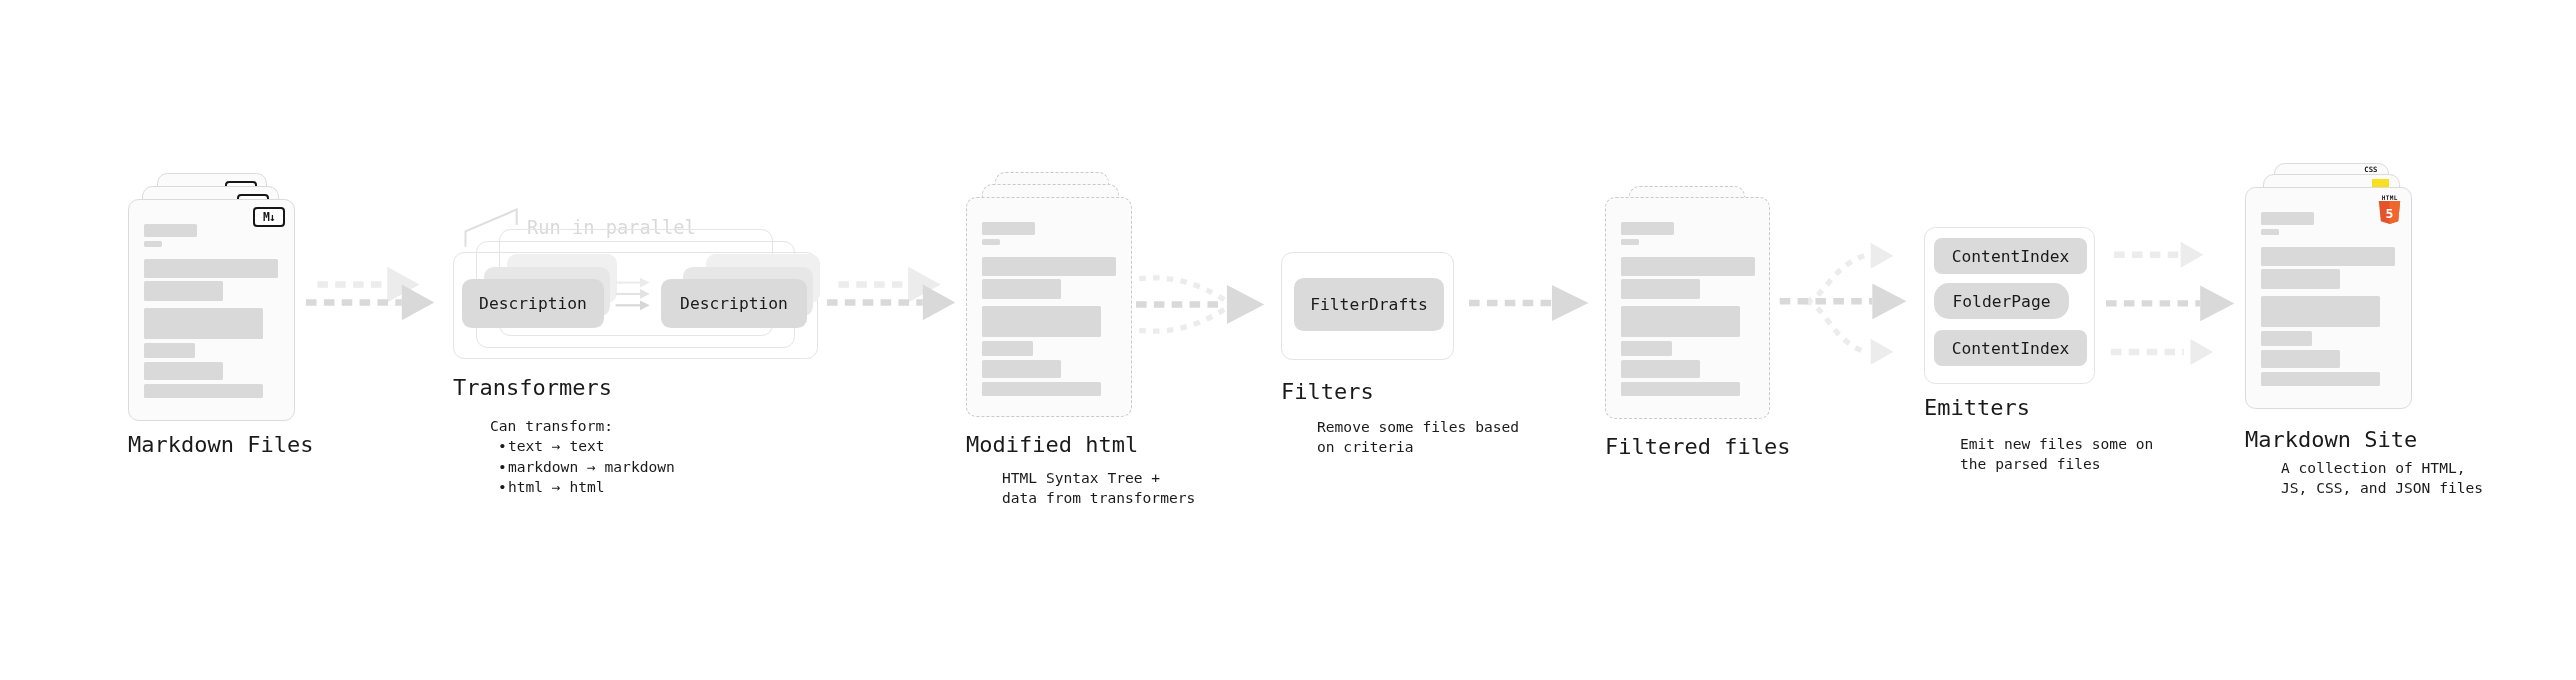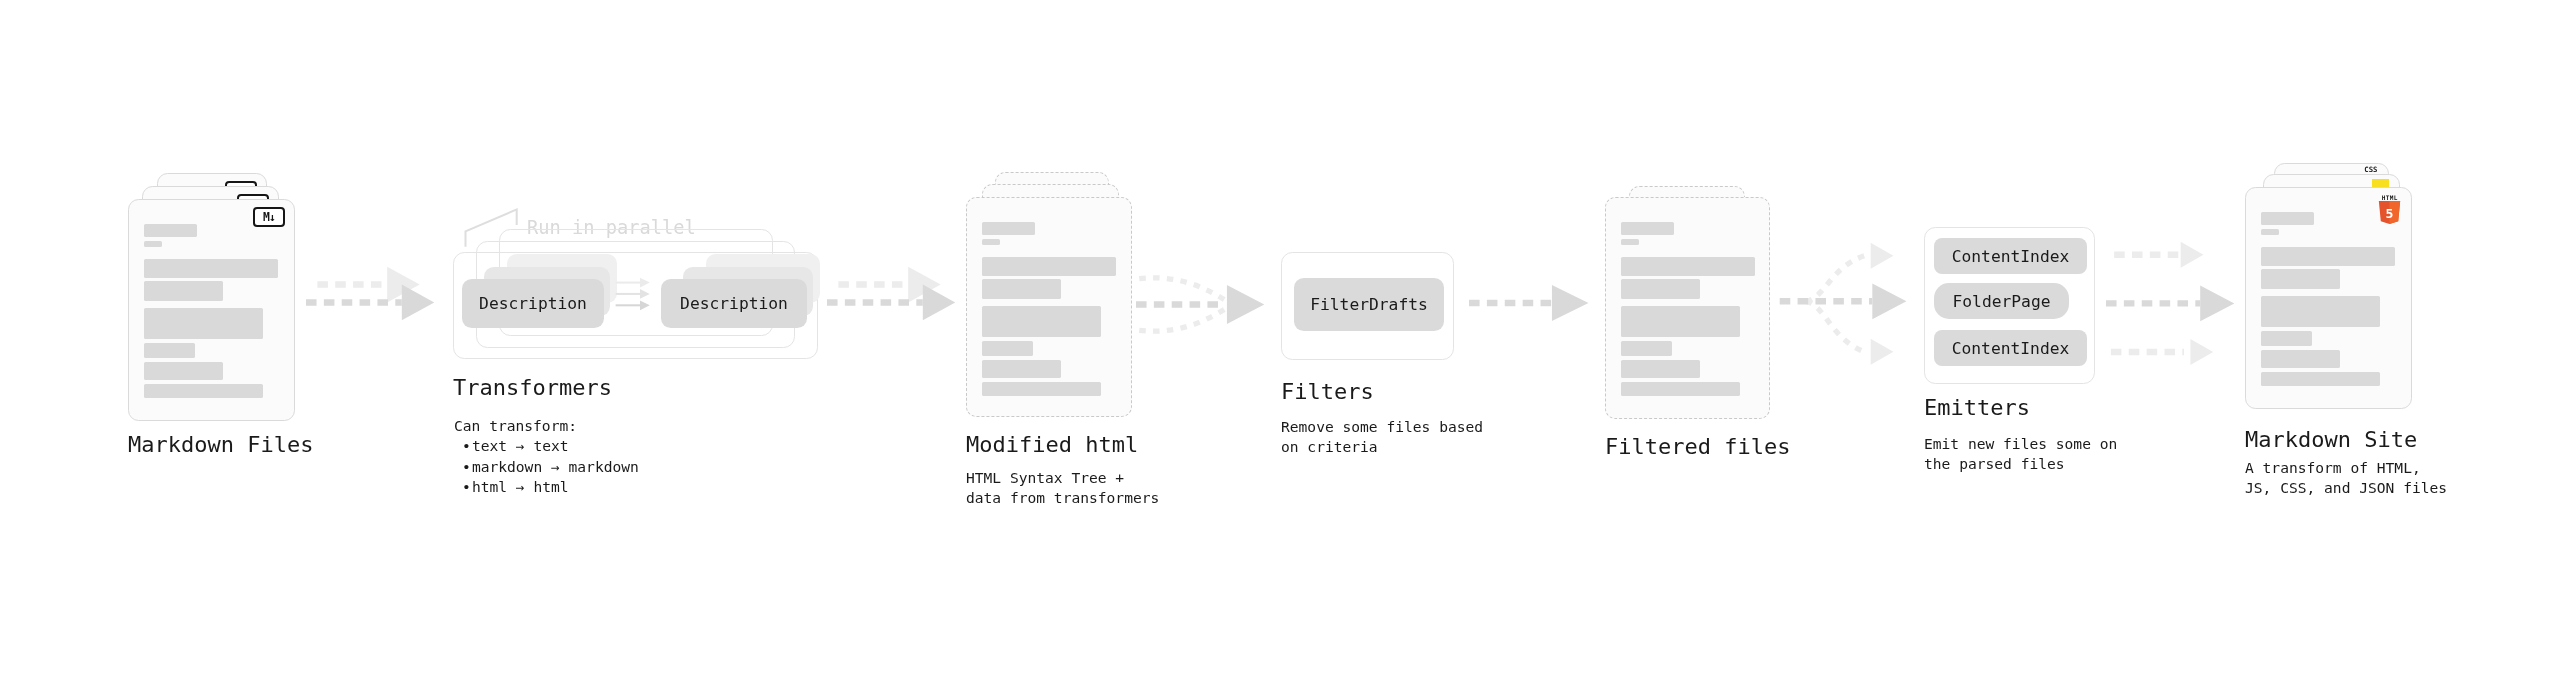--- a/index.html
+++ b/index.html
@@ -25,21 +25,21 @@
   .html5-badge .w{font-size:6.1px;font-weight:bold;line-height:7.3px;display:block;color:#161616;letter-spacing:0.4px;}
   
   .outline-box{position:absolute;border:1.6px solid #e4e4e4;border-radius:11.4px;box-sizing:border-box;background:transparent;}
   .plugin{position:absolute;background:#dadada;border-radius:9.8px;box-sizing:border-box;
     display:flex;align-items:center;justify-content:center;font-size:16.3px;color:#1a1a1a;white-space:nowrap;}
   .plugin.ghost1{background:#e7e7e7;}
   .plugin.ghost2{background:#f0f0f0;}
   
   .title{position:absolute;font-size:22px;font-weight:500;white-space:nowrap;color:#1a1a1a;}
   .body-text{position:absolute;font-size:14.6px;line-height:20.3px;white-space:nowrap;color:#1a1a1a;}
-  .body-text .row{display:block;}
+  .body-text .row{display:block;margin-left:36px;}
   .blt{display:inline-block;width:9.8px;text-align:left;margin-left:8.1px;}
   .annotation{position:absolute;font-size:18.7px;white-space:nowrap;color:#d9d9d9;}
   
   .dash-dark{stroke:#d9d9d9;stroke-width:8;stroke-dasharray:13 9;fill:none;}
   .dash-light{stroke:#ececec;stroke-width:8;stroke-dasharray:13 9;fill:none;}
   .curve-light{stroke:#ececec;stroke-width:6.5;stroke-dasharray:8 9;fill:none;}
   .mini-arrow{fill:none;stroke-width:2.5;}
 </style>
 </head>
 <body>
@@ -254,16 +254,16 @@
       <div class="bar" style="top: 59px; width: 134px; height: 18.7px;"></div>
       <div class="bar" style="top: 81px; width: 79px; height: 20.3px;"></div>
       <div class="bar" style="top: 108px; width: 119px; height: 31px;"></div>
       <div class="bar" style="top: 143px; width: 51px; height: 14.6px;"></div>
       <div class="bar" style="top: 162px; width: 79px; height: 18px;"></div>
       <div class="bar" style="top: 184px; width: 119px; height: 14px;"></div>
     </div>
 </div>
 <div class="title" style="left:2245px;top:427px;">Markdown Site</div>
 <div class="body-text" style="left:2245px;top:458px;">
-  <span class="row">A transform of HTML,</span>
+  <span class="row">A collection of HTML,</span>
   <span class="row">JS, CSS, and JSON files</span>
 </div>
 
 
 </body></html>

